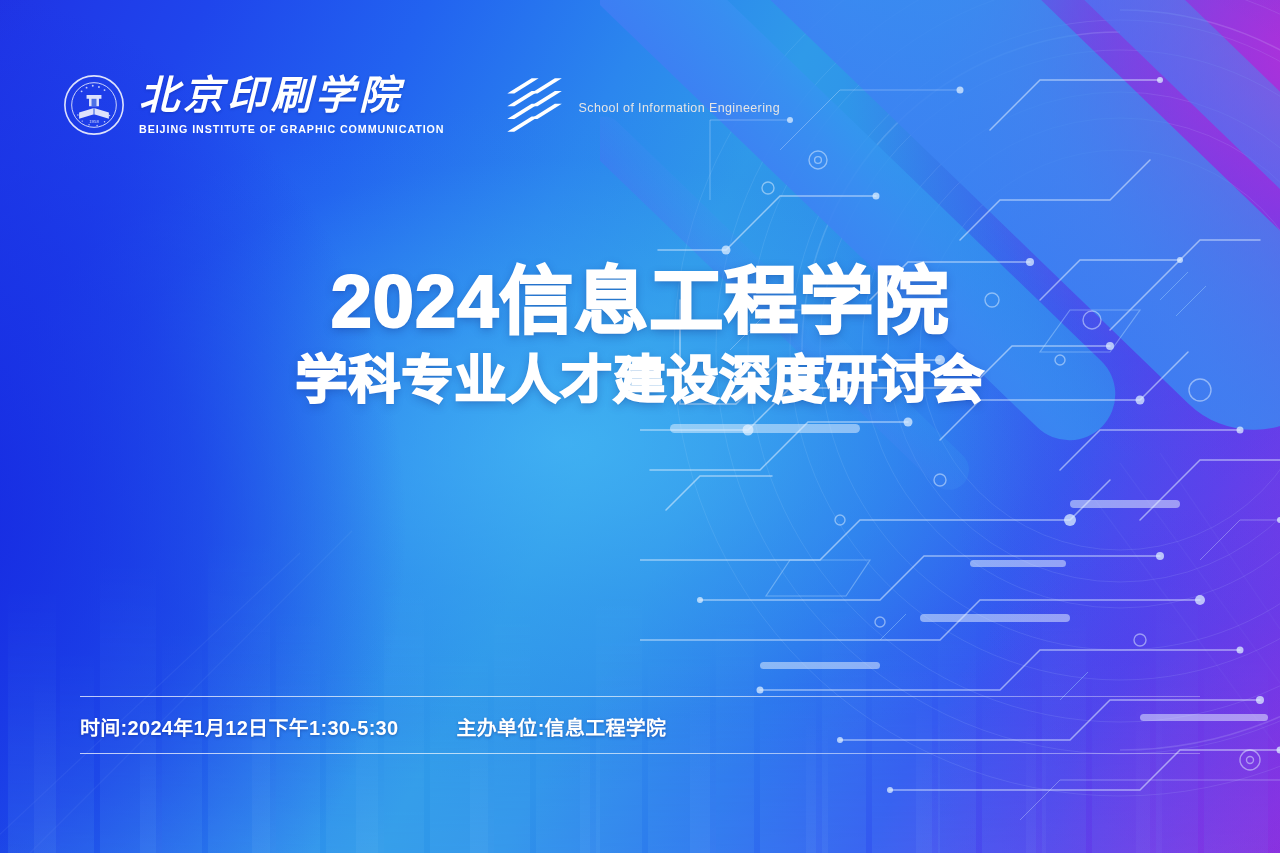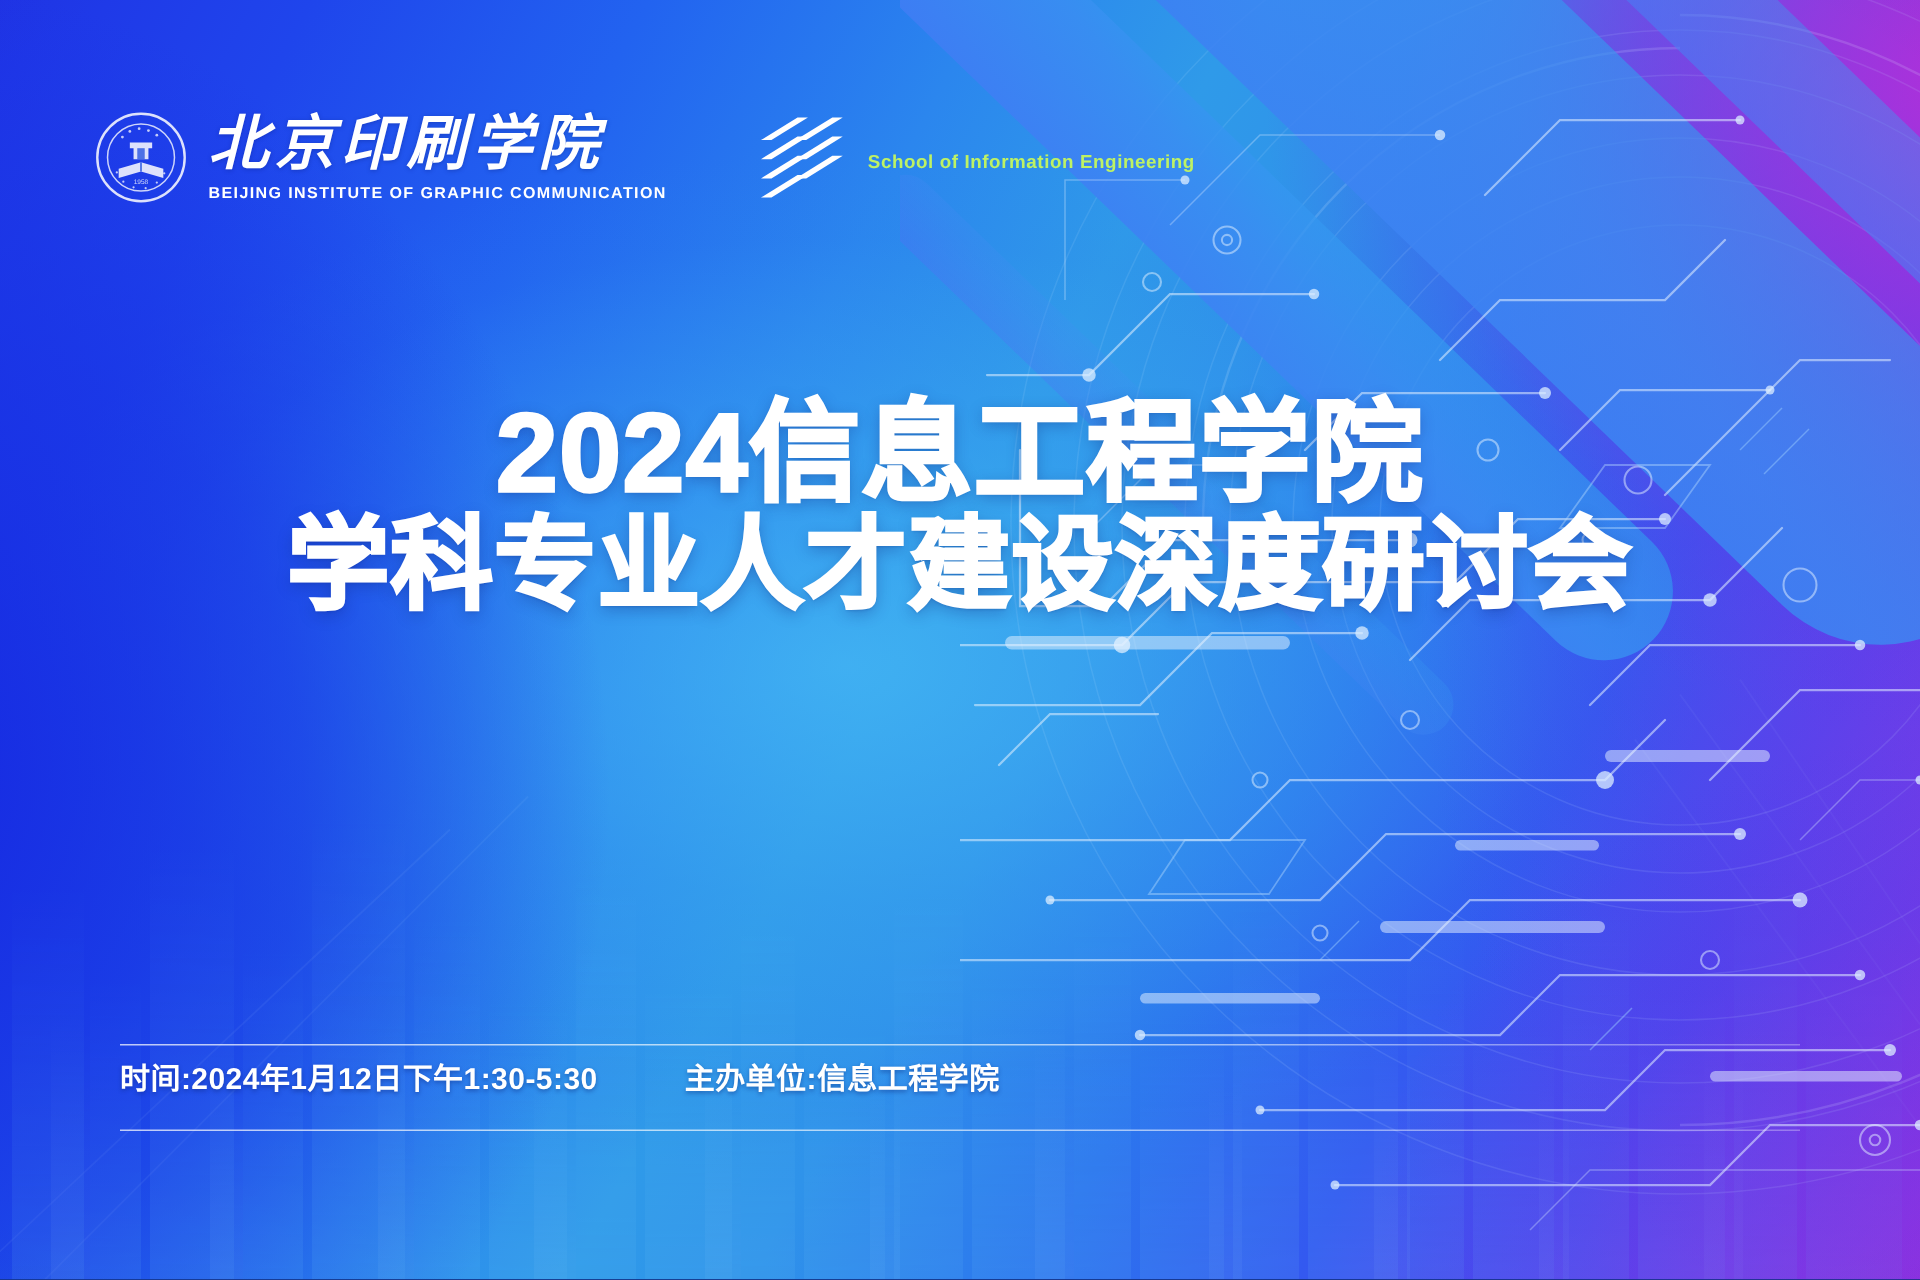--- a/index.html
+++ b/index.html
@@ -140,23 +140,23 @@
     font-weight: 700;
     line-height: 1;
     color: #ffffff;
     letter-spacing: 2px;
     white-space: nowrap;
     text-shadow: 0 1px 3px rgba(10,30,120,.30);
   }
   #sie-en {
     margin-top: 5px;
     font-size: 12.5px;
-    font-weight: 700;
+    font-weight: 400;
     letter-spacing: .4px;
-    color: #bef264;
+    color: #e5e5e5;
     white-space: nowrap;
   }
 
   
   #title-block {
     position: absolute;
     left: 0; right: 0;
     top: 262px;
     text-align: center;
     z-index: 8;
@@ -165,21 +165,21 @@
     color: #ffffff;
     font-weight: 900;
     line-height: 1.07;
     white-space: nowrap;
     text-shadow:
       0 3px 10px rgba(16,40,130,.38),
       0 1px 2px rgba(16,40,130,.30);
     -webkit-text-stroke: 2.2px #ffffff;
   }
   #title-line-1 { font-size: 74px; letter-spacing: 1px; }
-  #title-line-2 { font-size: 68px; letter-spacing: 1px; }
+  #title-line-2 { font-size: 52px; letter-spacing: 1px; margin-top: 12px; }
 
   
   #footer { position:absolute; left:0; right:0; bottom:0; height:170px; z-index:8; }
   .rule {
     position: absolute;
     left: 80px;
     width: 1120px;
     height: 1px;
     background: linear-gradient(90deg,
       rgba(255,255,255,.72) 0%,
@@ -189,20 +189,21 @@
   #rule-top    { top: 13px; }
   #rule-bottom { top: 70px; }
 
   #footer-items {
     position: absolute;
     left: 80px;
     right: 80px;
     top: 20px;
     height: 46px;
     display: flex;
+    align-items: center;
   }
   .footer-text {
     color: #ffffff;
     font-size: 20px;
     font-weight: 700;
     letter-spacing: .3px;
     white-space: nowrap;
     text-shadow: 0 1px 3px rgba(12,36,120,.45);
   }
   #footer-time  { margin-right: 58px; }

